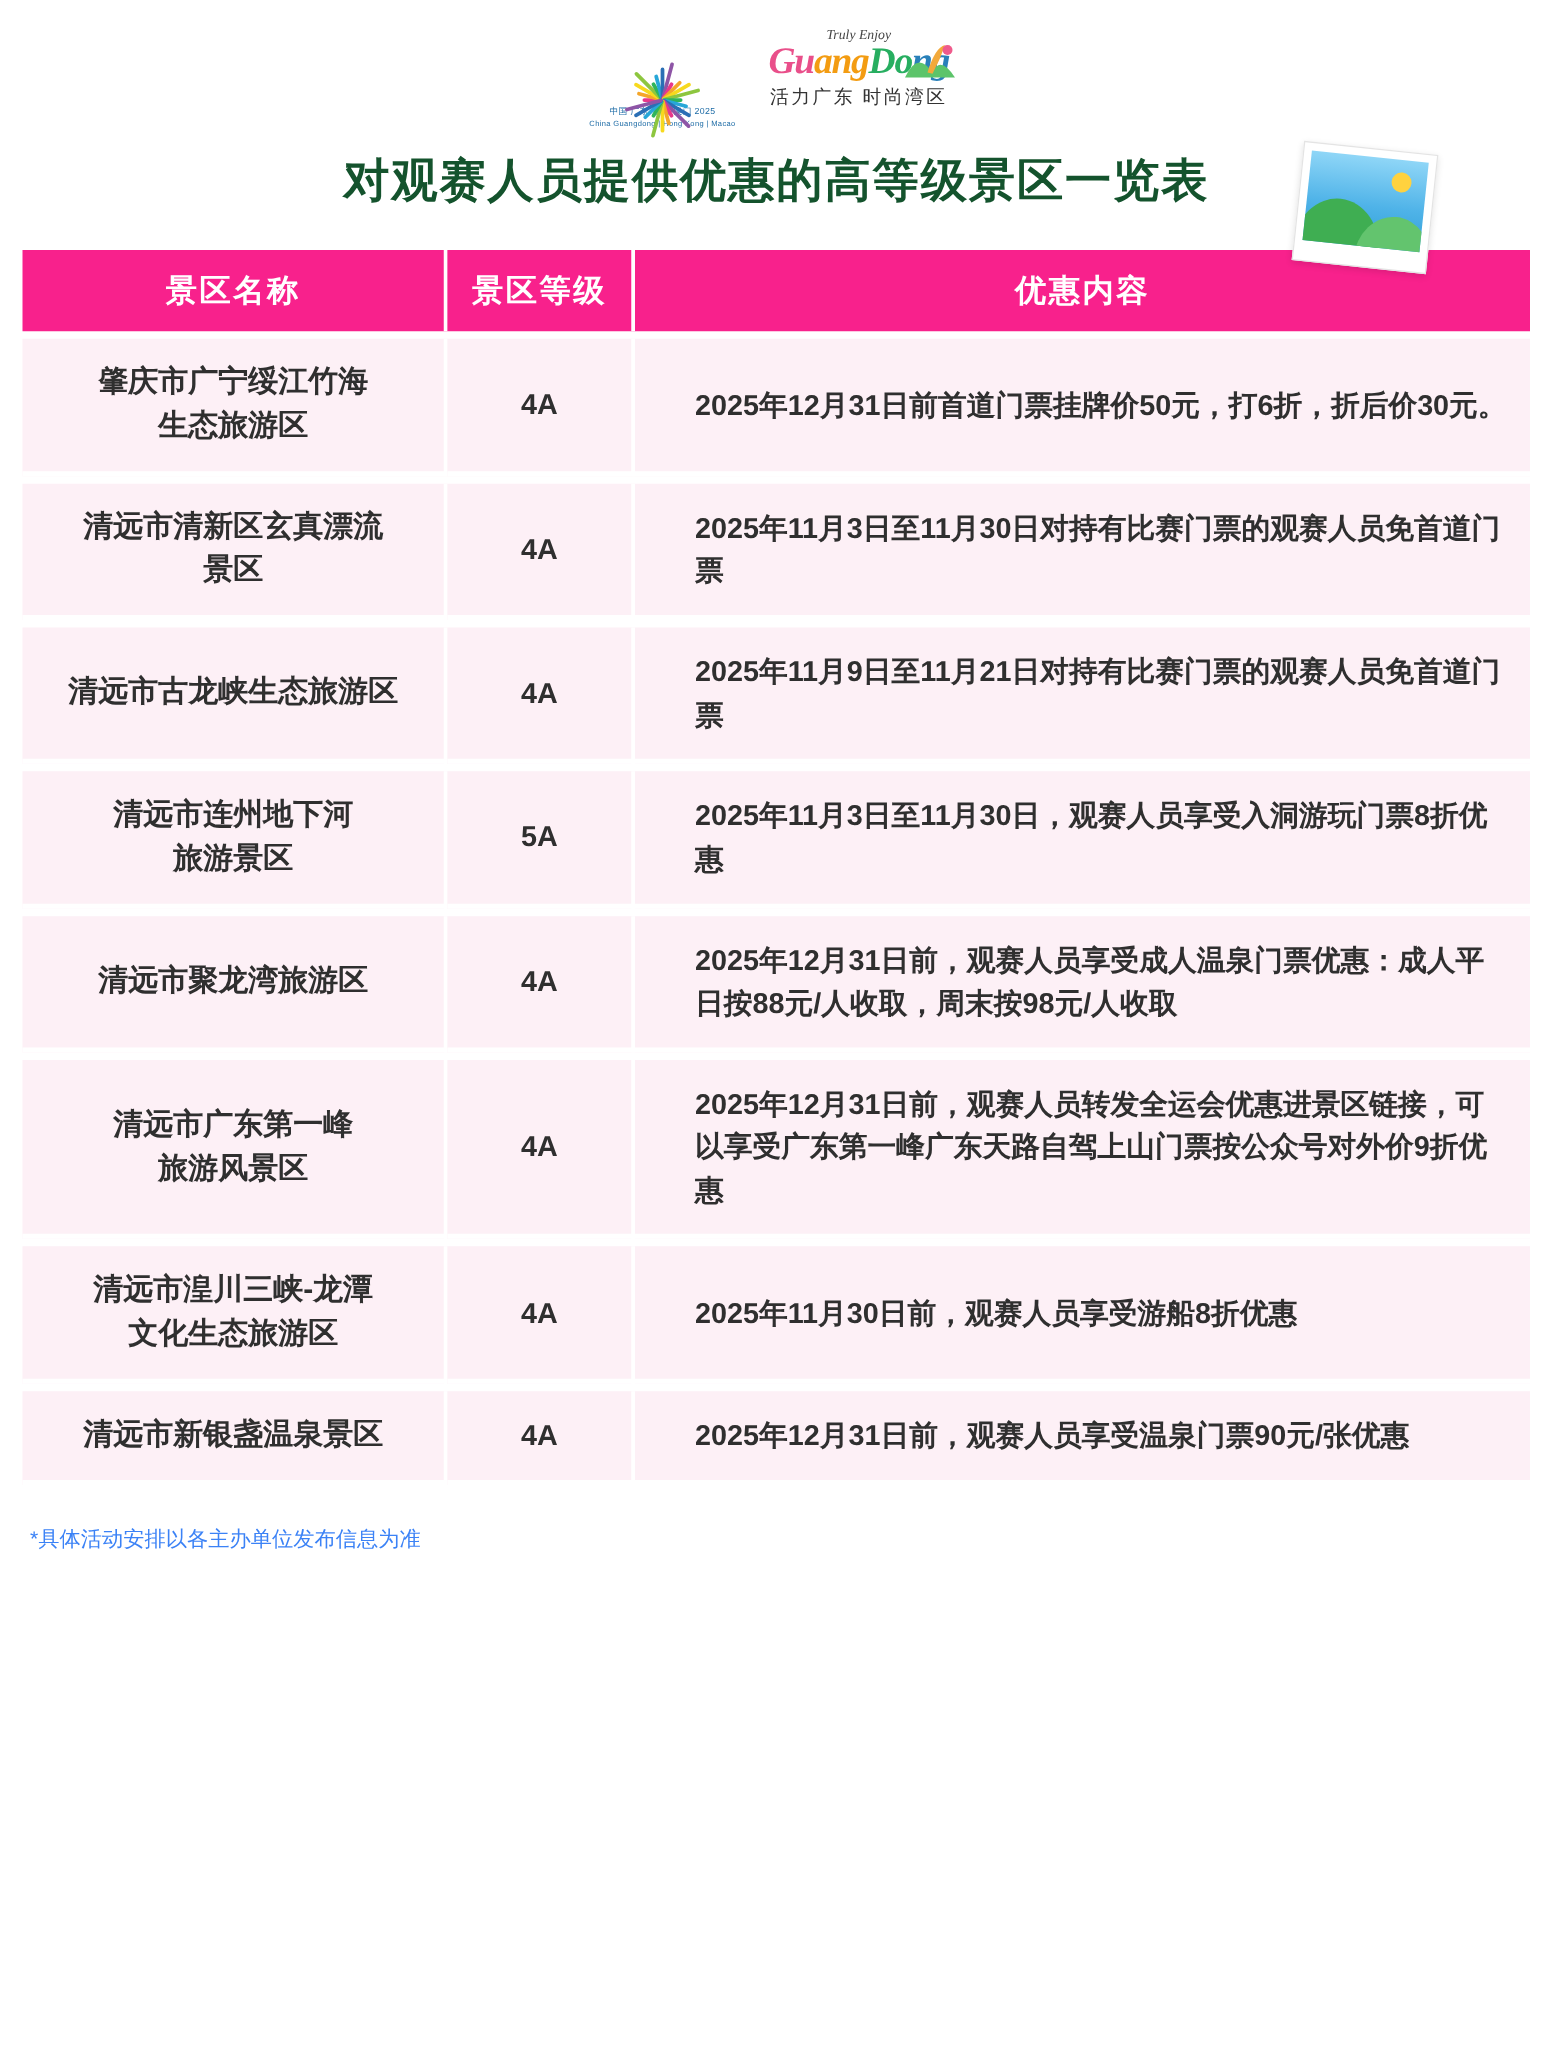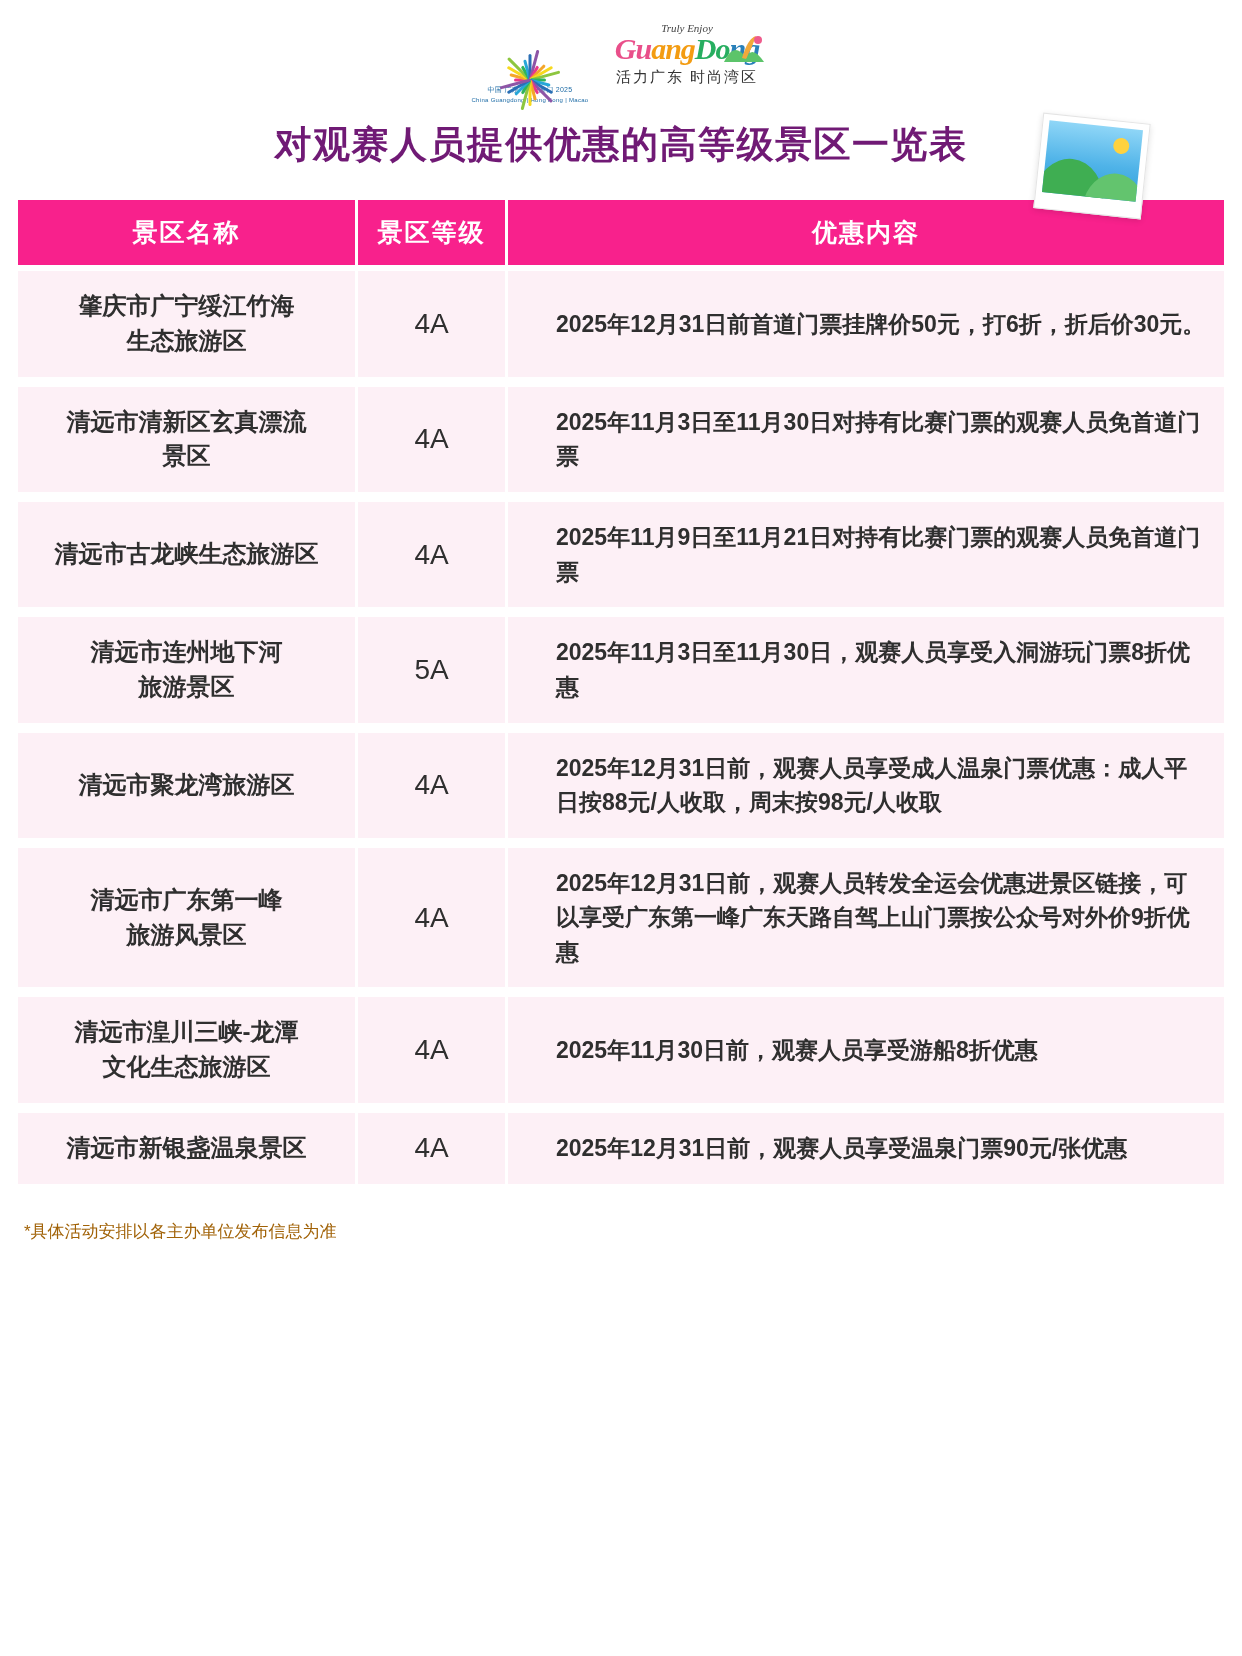--- a/index.html
+++ b/index.html
@@ -89,21 +89,21 @@
     top: 10px;
     width: 44px;
     height: 34px;
   }
 
   
   .title {
     text-align: center;
     font-size: 37px;
     font-weight: bold;
-    color: #701a75;
+    color: #14532d;
     letter-spacing: 1.5px;
     margin-top: 22px;
     position: relative;
     z-index: 2;
   }
   .photo-deco {
     position: absolute;
     right: 96px;
     top: 118px;
     width: 108px;
@@ -178,37 +178,37 @@
 
   td.name {
     text-align: center;
     font-size: 24px;
     font-weight: bold;
     color: #2f2f2f;
     line-height: 1.45;
   }
   td.level {
     text-align: center;
-    font-size: 28px;
-    font-weight: normal;
+    font-size: 23px;
+    font-weight: bold;
     color: #2f2f2f;
   }
   td.desc {
     font-size: 23px;
     font-weight: bold;
     color: #2f2f2f;
     line-height: 1.5;
     padding-left: 22px;
     padding-right: 18px;
   }
 
   .footnote {
     margin: 26px 0 0 24px;
     font-size: 17px;
-    color: #a16207;
+    color: #3b82f6;
   }
 </style>
 </head>
 <body>
 
 <div class="logo-bar">
   <div class="logo-left">
     <div class="burst" id="burst">
         <span style="transform: translateX(-50%) rotate(-90deg); background: rgb(232, 56, 139); height: 16px;"></span>
         <span style="transform: translateX(-50%) rotate(-75deg); background: rgb(244, 166, 42); height: 21px;"></span>

